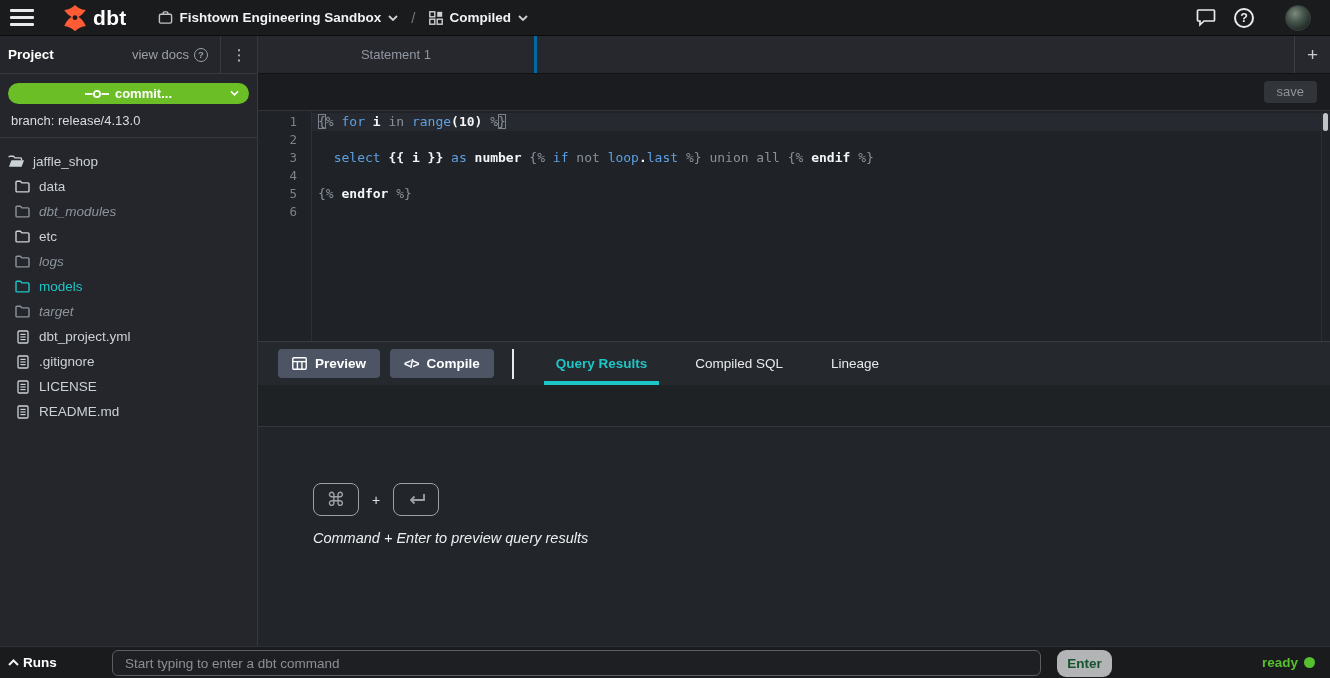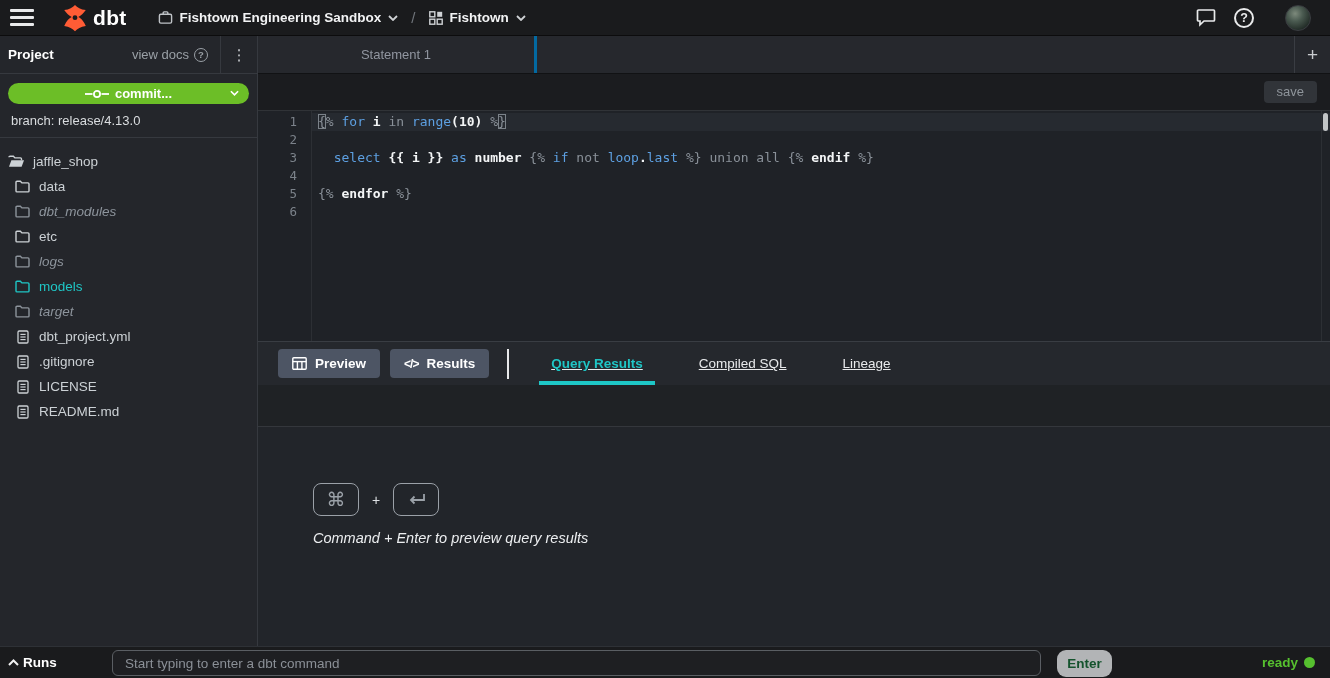--- a/index.html
+++ b/index.html
@@ -85,21 +85,21 @@
 
   
   .res-toolbar { height:44px; background:#25282d; border-top:1px solid #393d43;
     display:flex; align-items:center; padding-left:20px; }
   .act-btn { display:flex; align-items:center; gap:8px; background:#4d5564; color:#fff;
     border:none; border-radius:4px; font-size:13.5px; font-weight:bold; font-family:inherit;
     padding:7px 14px; cursor:pointer; }
   .act-btn + .act-btn { margin-left:10px; }
   .compile-gly { font-size:12px; font-weight:bold; letter-spacing:-1px; }
   .res-vdiv { width:2px; height:30px; background:#e8e9ea; margin-left:18px; }
-  .res-tabs { display:flex; height:100%; margin-left:30px; gap:32px;text-decoration:underline; }
+  .res-tabs { display:flex; height:100%; margin-left:30px; gap:24px; }
   .res-tab { position:relative; display:flex; align-items:center; padding:0 12px; font-size:13.5px;
     color:#e8eaec; cursor:pointer; }
   .res-tab.active { color:#1fc5c5; font-weight:bold; }
   .res-tab.active::after { content:""; position:absolute; left:0; right:0; bottom:0; height:4px; background:#1ec7c7; }
   .res-subrow { height:42px; background:#1f2225; border-bottom:1px solid #34373c; }
   .res-body { flex:1; background:#22252a; position:relative; }
   .empty-block { position:absolute; left:55px; top:56px; }
   .keys-row { display:flex; align-items:center; gap:13px; }
   .keycap { width:46px; height:33px; border:1.6px solid #9ba1a8; border-radius:8px;
     display:flex; align-items:center; justify-content:center; color:#9ba1a8; }
@@ -153,21 +153,21 @@
     </svg>
   </div>
   <span class="nav-slash">/</span>
   <div class="nav-picker proj">
     <svg width="14" height="14" viewBox="0 0 14 14">
       <rect x="0.8" y="0.8" width="5" height="5" fill="none" stroke="#cfd2d5" stroke-width="1.4"></rect>
       <rect x="8.2" y="0.8" width="5" height="5" fill="#cfd2d5"></rect>
       <rect x="0.8" y="8.2" width="5" height="5" fill="none" stroke="#cfd2d5" stroke-width="1.4"></rect>
       <rect x="8.2" y="8.2" width="5" height="5" fill="none" stroke="#cfd2d5" stroke-width="1.4"></rect>
     </svg>
-    <span class="label">Fishtown</span>
+    <span class="label">Compiled</span>
     <svg width="10" height="6" viewBox="0 0 10 6">
       <polyline points="1,1 5,5 9,1" fill="none" stroke="#cfd2d5" stroke-width="1.8"></polyline>
     </svg>
   </div>
   <div class="nav-right">
     <div class="icon-btn chat-icon">
       <svg width="20" height="19" viewBox="0 0 20 19">
         <path d="M2.5 2 h15 a1 1 0 0 1 1 1 v9 a1 1 0 0 1 -1 1 h-9.5 l-4 3.8 v-3.8 h-1.5 a1 1 0 0 1 -1-1 v-9 a1 1 0 0 1 1-1 z" fill="none" stroke="#e9eaeb" stroke-width="1.7"></path>
       </svg>
     </div>
@@ -352,21 +352,21 @@
       <svg width="15" height="13" viewBox="0 0 15 13">
         <rect x="0.8" y="0.8" width="13.4" height="11.4" rx="1" fill="none" stroke="#fff" stroke-width="1.4"></rect>
         <line x1="0.8" y1="4.6" x2="14.2" y2="4.6" stroke="#fff" stroke-width="1.4"></line>
         <line x1="5.4" y1="4.6" x2="5.4" y2="12.2" stroke="#fff" stroke-width="1.4"></line>
         <line x1="9.9" y1="4.6" x2="9.9" y2="12.2" stroke="#fff" stroke-width="1.4"></line>
       </svg>
       <span>Preview</span>
     </button>
     <button class="act-btn">
       <span class="compile-gly">&lt;/&gt;</span>
-      <span>Results</span>
+      <span>Compile</span>
     </button>
     <div class="res-vdiv"></div>
     <div class="res-tabs" id="res-tabs">
         <div class="res-tab active">
           <span>Query Results</span>
         </div>
         <div class="res-tab">
           <span>Compiled SQL</span>
         </div>
         <div class="res-tab">

